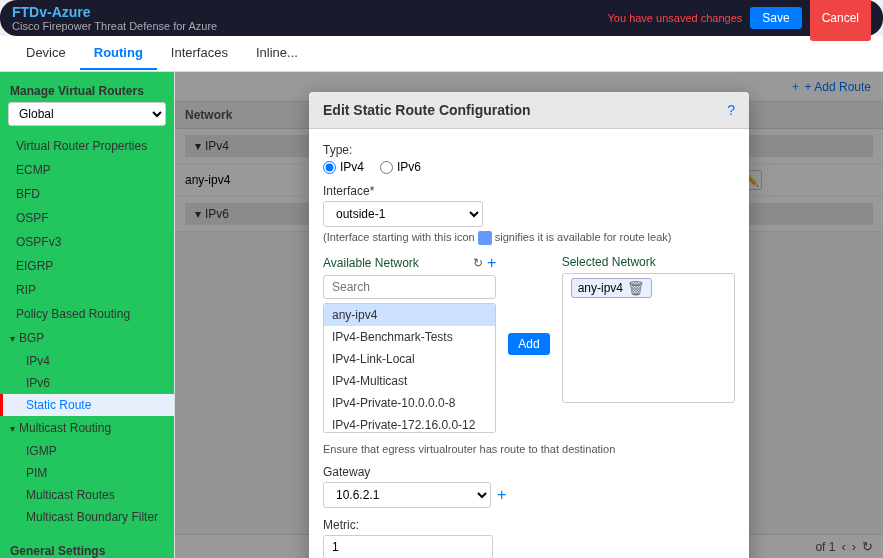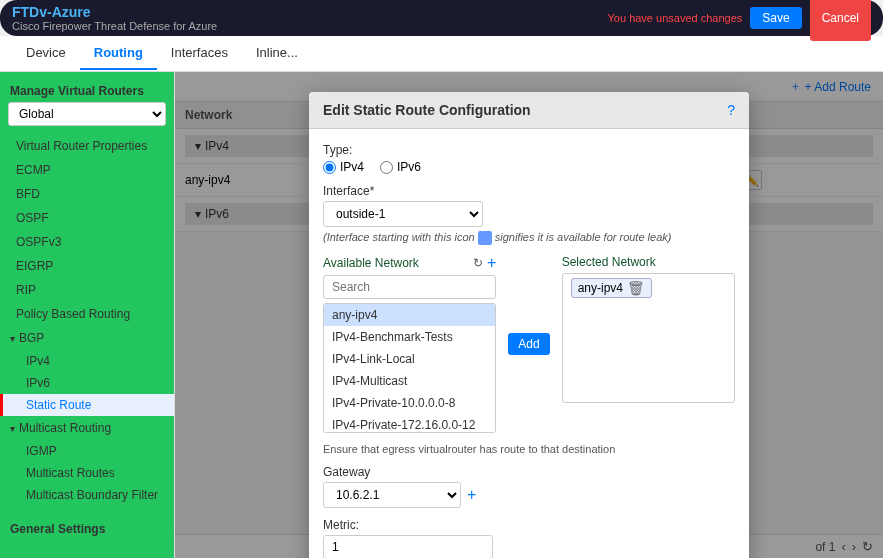--- a/index.html
+++ b/index.html
@@ -243,21 +243,21 @@
     .radio-option { display: flex; align-items: center; gap: 4px; cursor: pointer; font-size: 12px; }
 
     .interface-select {
       width: 160px;
       padding: 4px 8px;
       border: 1px solid #ccc;
       border-radius: 3px;
       font-size: 12px;
       background: white;
     }
-    .interface-note { font-size: 11px; color: #555; margin-top: 4px; font-style: italic; }
+    .interface-note { font-size: 11px; color: #555; margin-top: 4px; }
 
     .network-section {
       display: flex;
       gap: 12px;
       margin-bottom: 10px;
     }
     .network-left { flex: 1; }
     .network-right { flex: 1; }
     .network-section-header {
       display: flex;
@@ -324,21 +324,21 @@
 
     .ensure-note { font-size: 11px; color: #555; margin-bottom: 10px; }
 
     .gateway-row {
       display: flex;
       align-items: center;
       gap: 6px;
       margin-bottom: 8px;
     }
     .gateway-select {
-      width: 138px;
+      width: 168px;
       padding: 4px 8px;
       border: 1px solid #ccc;
       border-radius: 3px;
       font-size: 12px;
       background: white;
     }
     .plus-icon-btn {
       background: none;
       border: none;
       cursor: pointer;
@@ -400,20 +400,21 @@
       <span>BGP</span>
     </div>
     <div class="sidebar-child">IPv4</div>
     <div class="sidebar-child">IPv6</div>
     <div class="sidebar-child active">Static Route</div>
     <div class="sidebar-group-header">
       <span class="icon-caret">▾</span>
       <span>Multicast Routing</span>
     </div>
     <div class="sidebar-child">IGMP</div>
+    <div class="sidebar-child">PIM</div>
     <div class="sidebar-child">Multicast Routes</div>
     <div class="sidebar-child">Multicast Boundary Filter</div>
     <div class="sidebar-section-title" style="margin-top:10px;">General Settings</div>
     
   </div>
 
   <div class="content-area">
     <div class="table-header">
       <div></div>
       <button class="add-route-btn">

